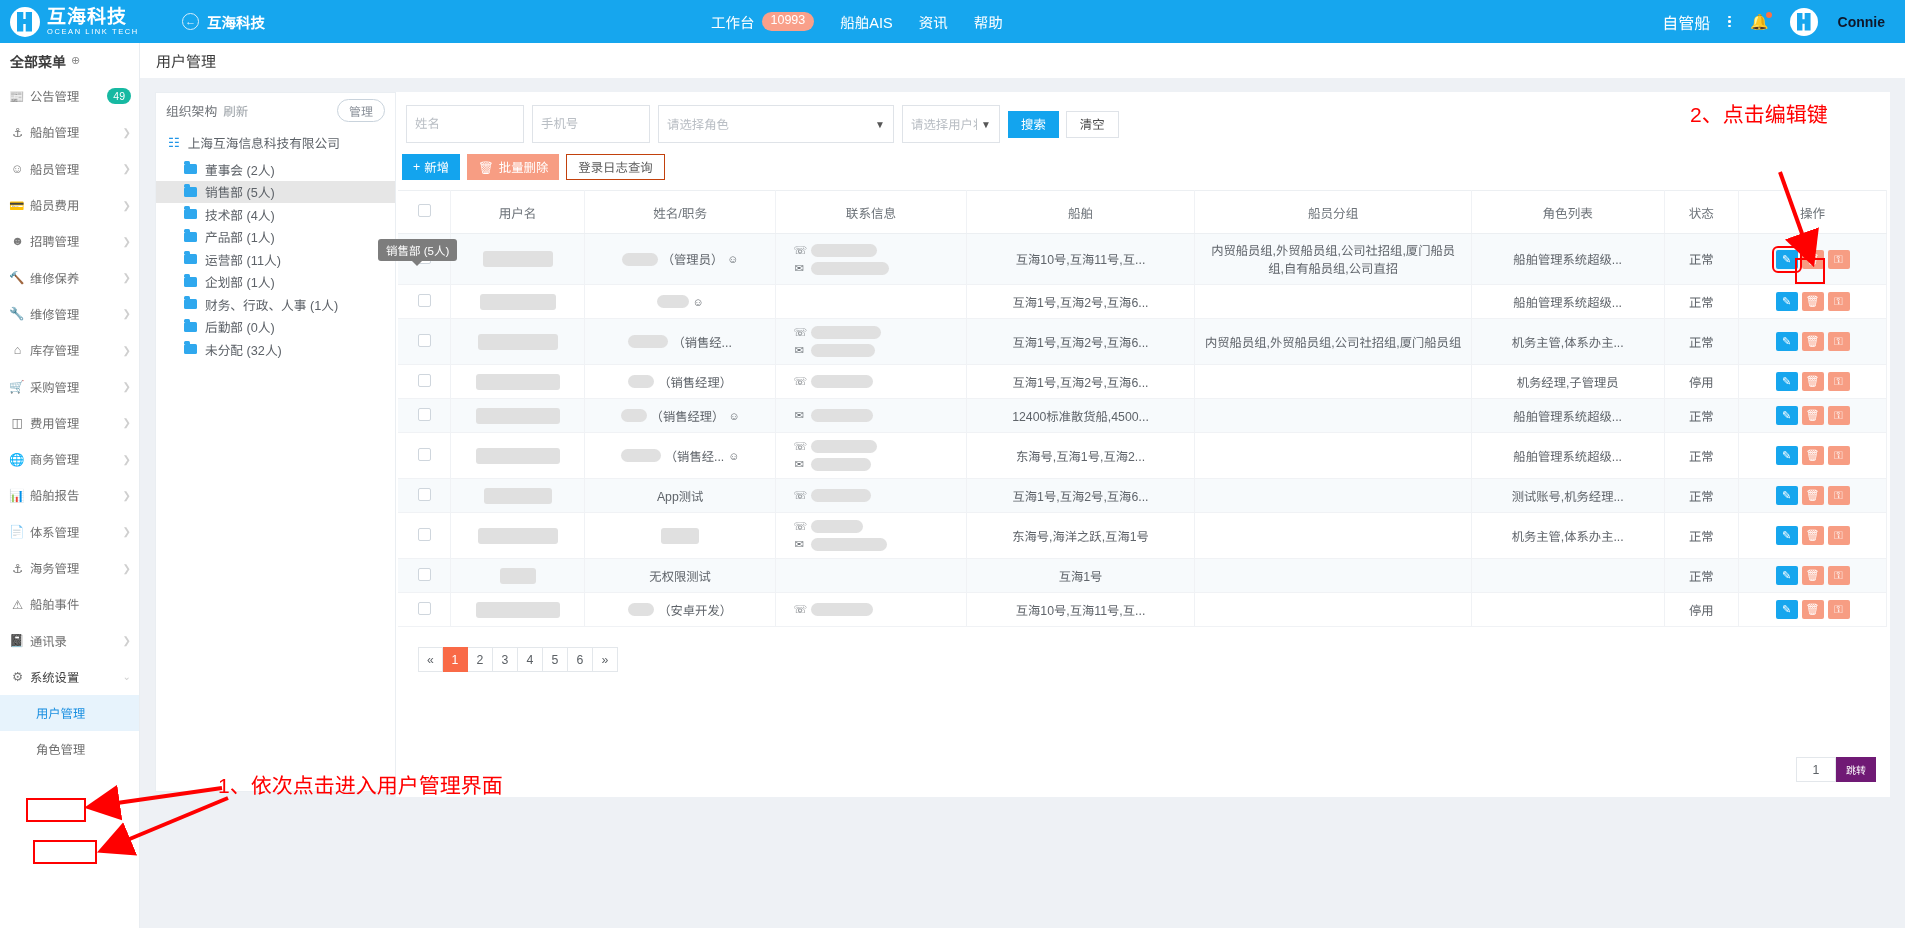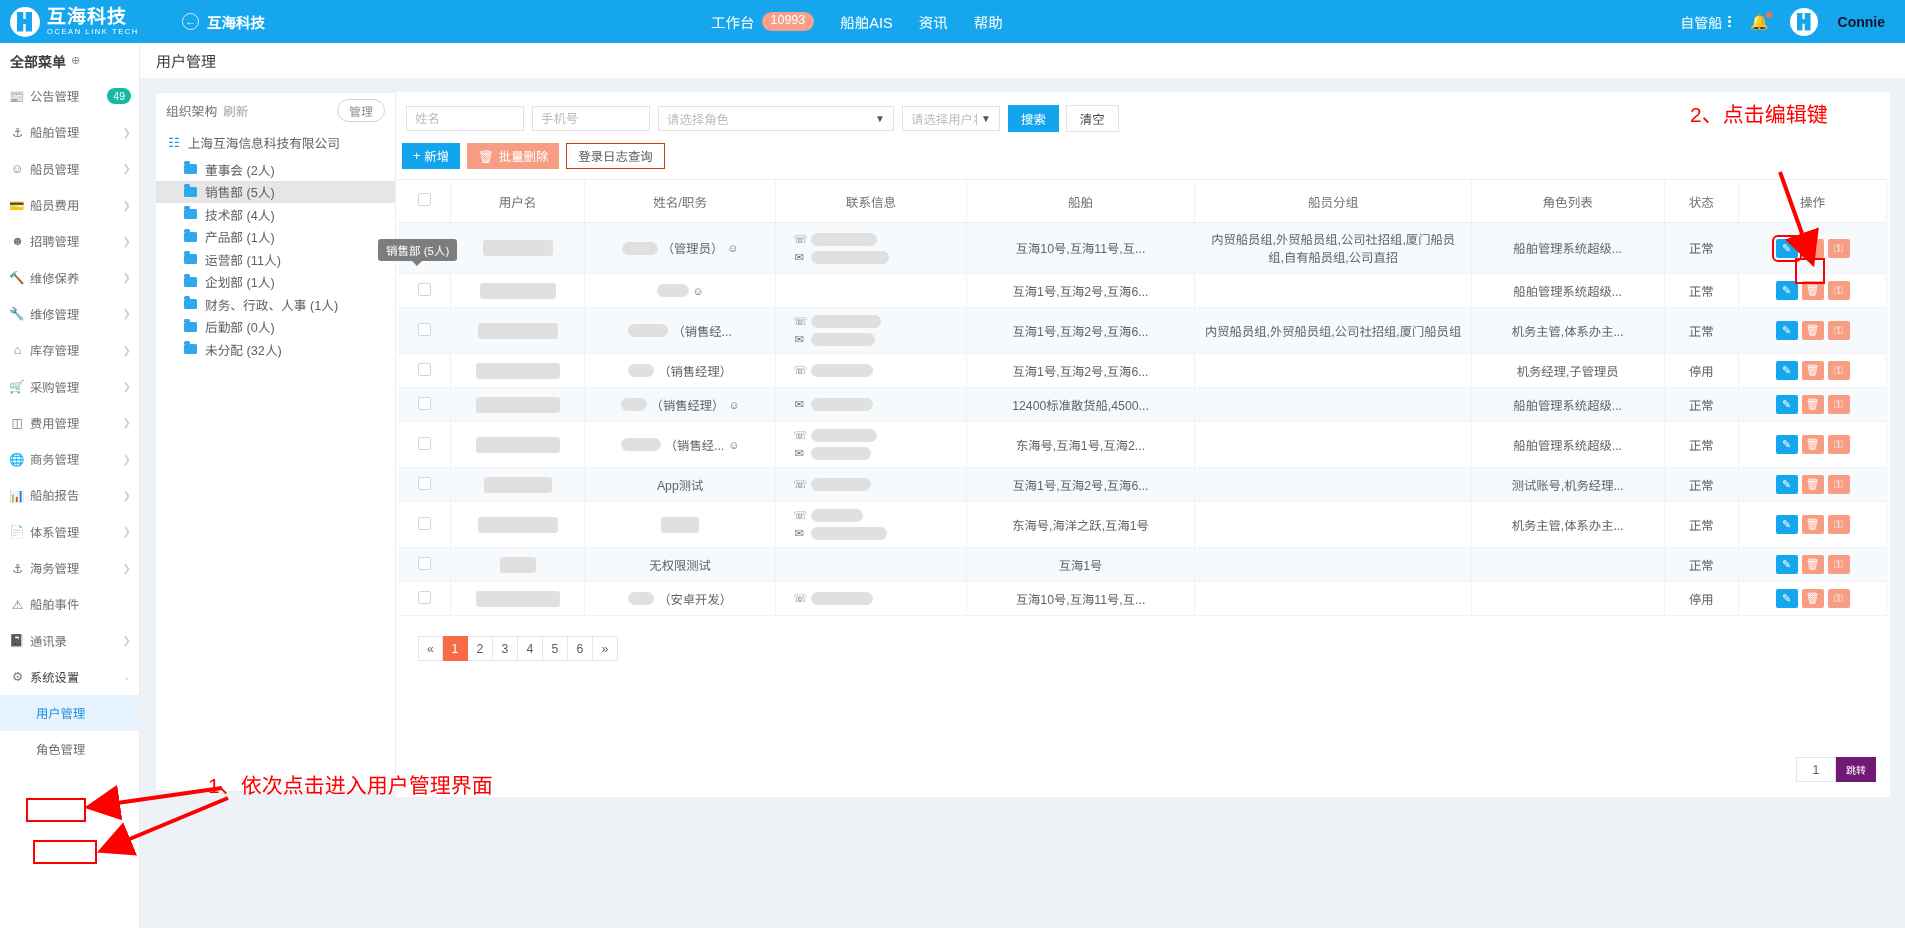--- a/index.html
+++ b/index.html
@@ -41,21 +41,21 @@
   }
   .back-label { color: #fff; font-size: 14.5px; font-weight: bold; }
 
   .topnav { display: flex; align-items: center; gap: 26px; margin-left: 446px; }
   .topnav-item { color: #fff; font-size: 14.5px; display: flex; align-items: center; gap: 7px; }
   .badge-count {
     background: #f9a08a; color: #fff; font-size: 12.5px;
     border-radius: 10px; padding: 1px 9px 2px; line-height: 1.25;
   }
   .topright { margin-left: auto; display: flex; align-items: center; gap: 20px; padding-right: 20px; }
-  .vessel-sel { color: #fff; font-size: 14px; display: flex; align-items: center; gap: 6px; }
+  .vessel-sel { color: #fff; font-size: 16px; display: flex; align-items: center; gap: 18px; }
   .dots-v { display: inline-flex; flex-direction: column; gap: 2px; }
   .dots-v i { width: 2.5px; height: 2.5px; background: #fff; border-radius: 50%; display: block; }
   .bell { position: relative; color: #fff; font-size: 15px; }
   .bell-dot { position: absolute; top: -1px; right: -2px; width: 6px; height: 6px; border-radius: 50%; background: #ff7043; }
   .avatar {
     width: 28px; height: 28px; border-radius: 50%; background: #fff; position: relative;
   }
   .avatar::before {
     content: ""; position: absolute; left: 7px; top: 5px;
     width: 14px; height: 18px; background: #16a6ee;
@@ -132,21 +132,21 @@
   .tooltip::after {
     content: ""; position: absolute; bottom: -5px; left: 34px;
     border-left: 5px solid transparent; border-right: 5px solid transparent; border-top: 5px solid #7d7d7d;
   }
 
   
   .main-panel {
     position: absolute; left: 256px; top: 14px; width: 1494px; height: 705px; background: #fff;
   }
   .filter-row { display: flex; align-items: center; gap: 0; padding: 13px 0 0 6px; }
-  .fi { height: 25px; border: 1px solid #dfe3e8; background: #fff; font-size: 12.4px; color: #333;
+  .fi { height: 38px; border: 1px solid #dfe3e8; background: #fff; font-size: 12.4px; color: #333;
         padding: 0 8px; outline: none; }
   .fi::placeholder { color: #b9bec4; }
   .fi-name { width: 118px; margin-left: 4px; }
   .fi-phone { width: 118px; margin-left: 8px; }
   .fi-role { width: 236px; margin-left: 8px; display: flex; align-items: center; }
   .fi-status { width: 98px; margin-left: 8px; display: flex; align-items: center; }
   .fi-ph { color: #b9bec4; font-size: 12.4px; flex: 1; white-space: nowrap; overflow: hidden; }
   .caret { color: #565656; font-size: 10px; margin-left: 4px; }
   .btn-search { margin-left: 8px; height: 27px; background: #13a4ee; color: #fff; font-size: 12.4px;
                 border: none; padding: 0 13px; }
@@ -200,21 +200,21 @@
   .pg:first-child { border-left: 1px solid #e3e7eb; }
   .pg.cur { background: #f96a47; color: #fff; border-color: #f96a47; }
   .jump-wrap { position: absolute; right: 14px; bottom: 15px; display: flex; align-items: center; }
   .jump-in { width: 40px; height: 25px; border: 1px solid #e3e7eb; font-size: 12.3px; text-align: center; color: #5c6166;
              display: flex; align-items: center; justify-content: center; background: #fff; }
   .jump-btn { height: 25px; background: #701a75; color: #fff; font-size: 10px; padding: 0 10px; border: none;
               display: flex; align-items: center; }
 
   
   .anno { position: absolute; color: #ff0000; font-weight: normal; z-index: 50; pointer-events: none; }
-  .anno-1 { left: 208px; top: 769px; font-size: 21px; white-space: nowrap; }
+  .anno-1 { left: 218px; top: 769px; font-size: 21px; white-space: nowrap; }
   .anno-2 { left: 1690px; top: 98px; font-size: 21px; white-space: nowrap; }
   .box-red { position: absolute; border: 2px solid #ff0000; z-index: 40; }
   .b-sys  { left: 26px; top: 798px; width: 60px; height: 24px; }
   .b-user { left: 33px; top: 840px; width: 64px; height: 24px; }
   .b-edit { left: 1795px; top: 258px; width: 30px; height: 26px; }
   svg.arrows { position: absolute; left: 0; top: 0; width: 1905px; height: 928px; z-index: 45; pointer-events: none; }
 </style>
 </head>
 <body>
 

